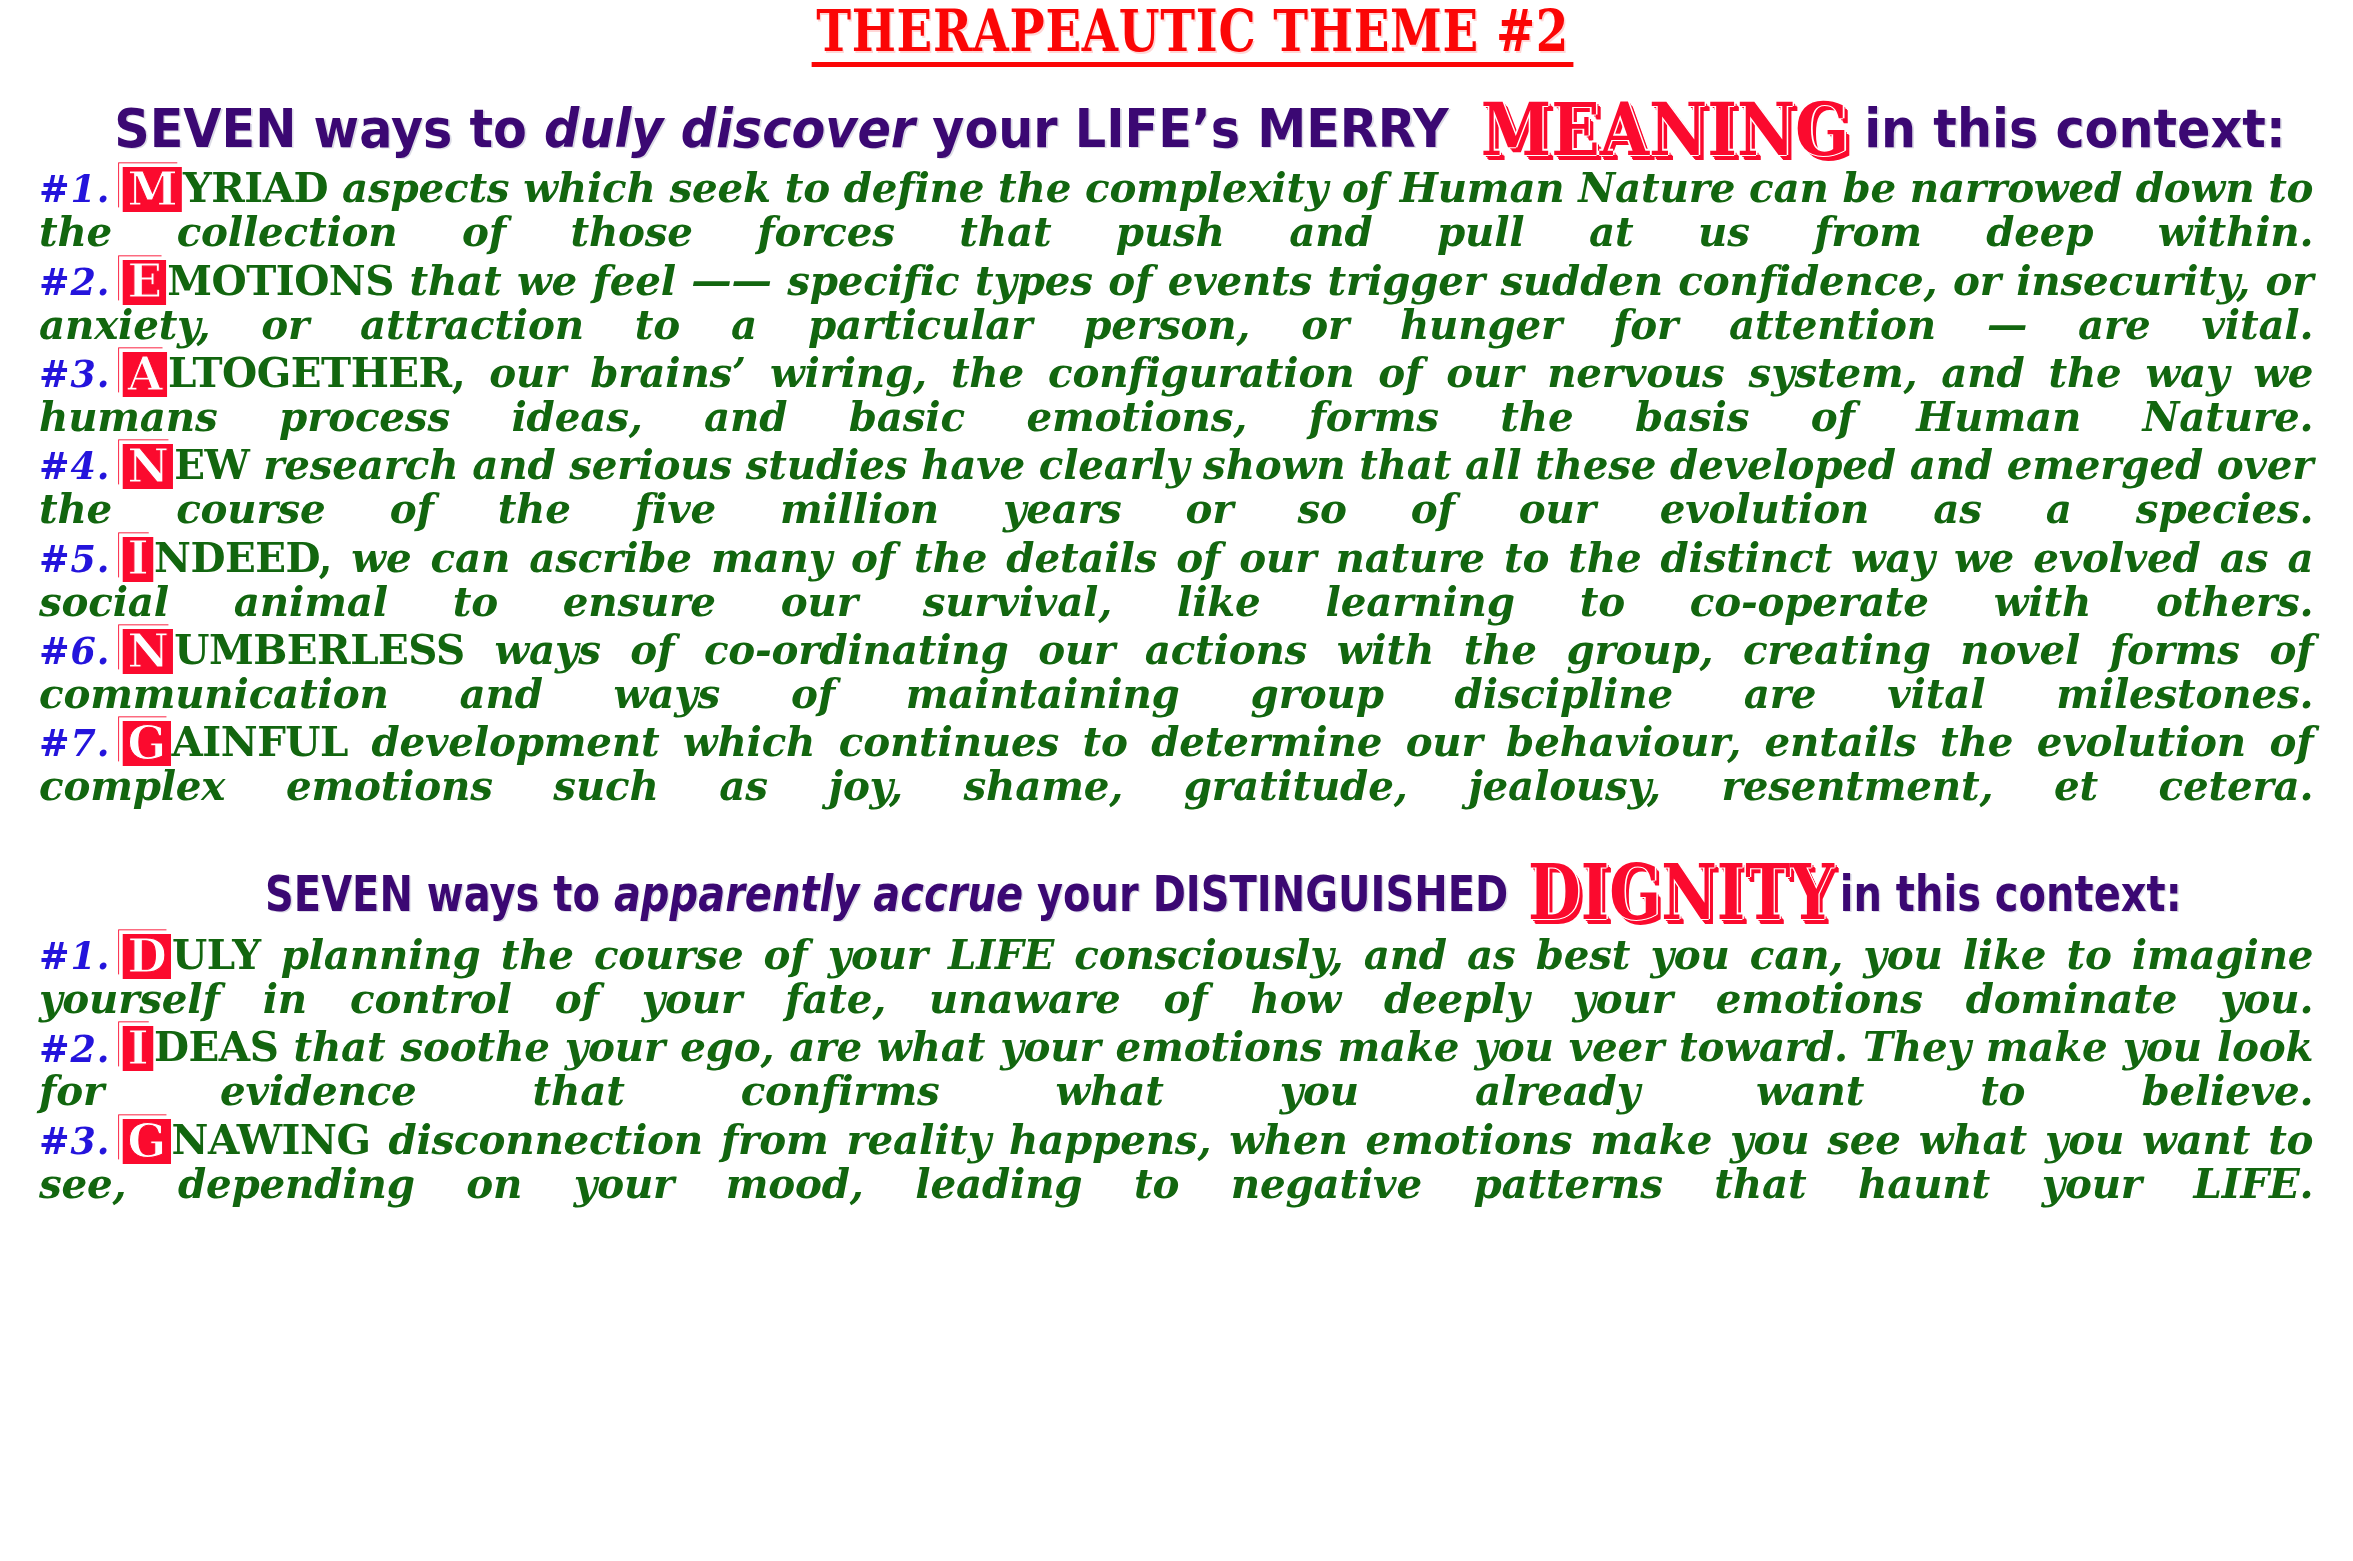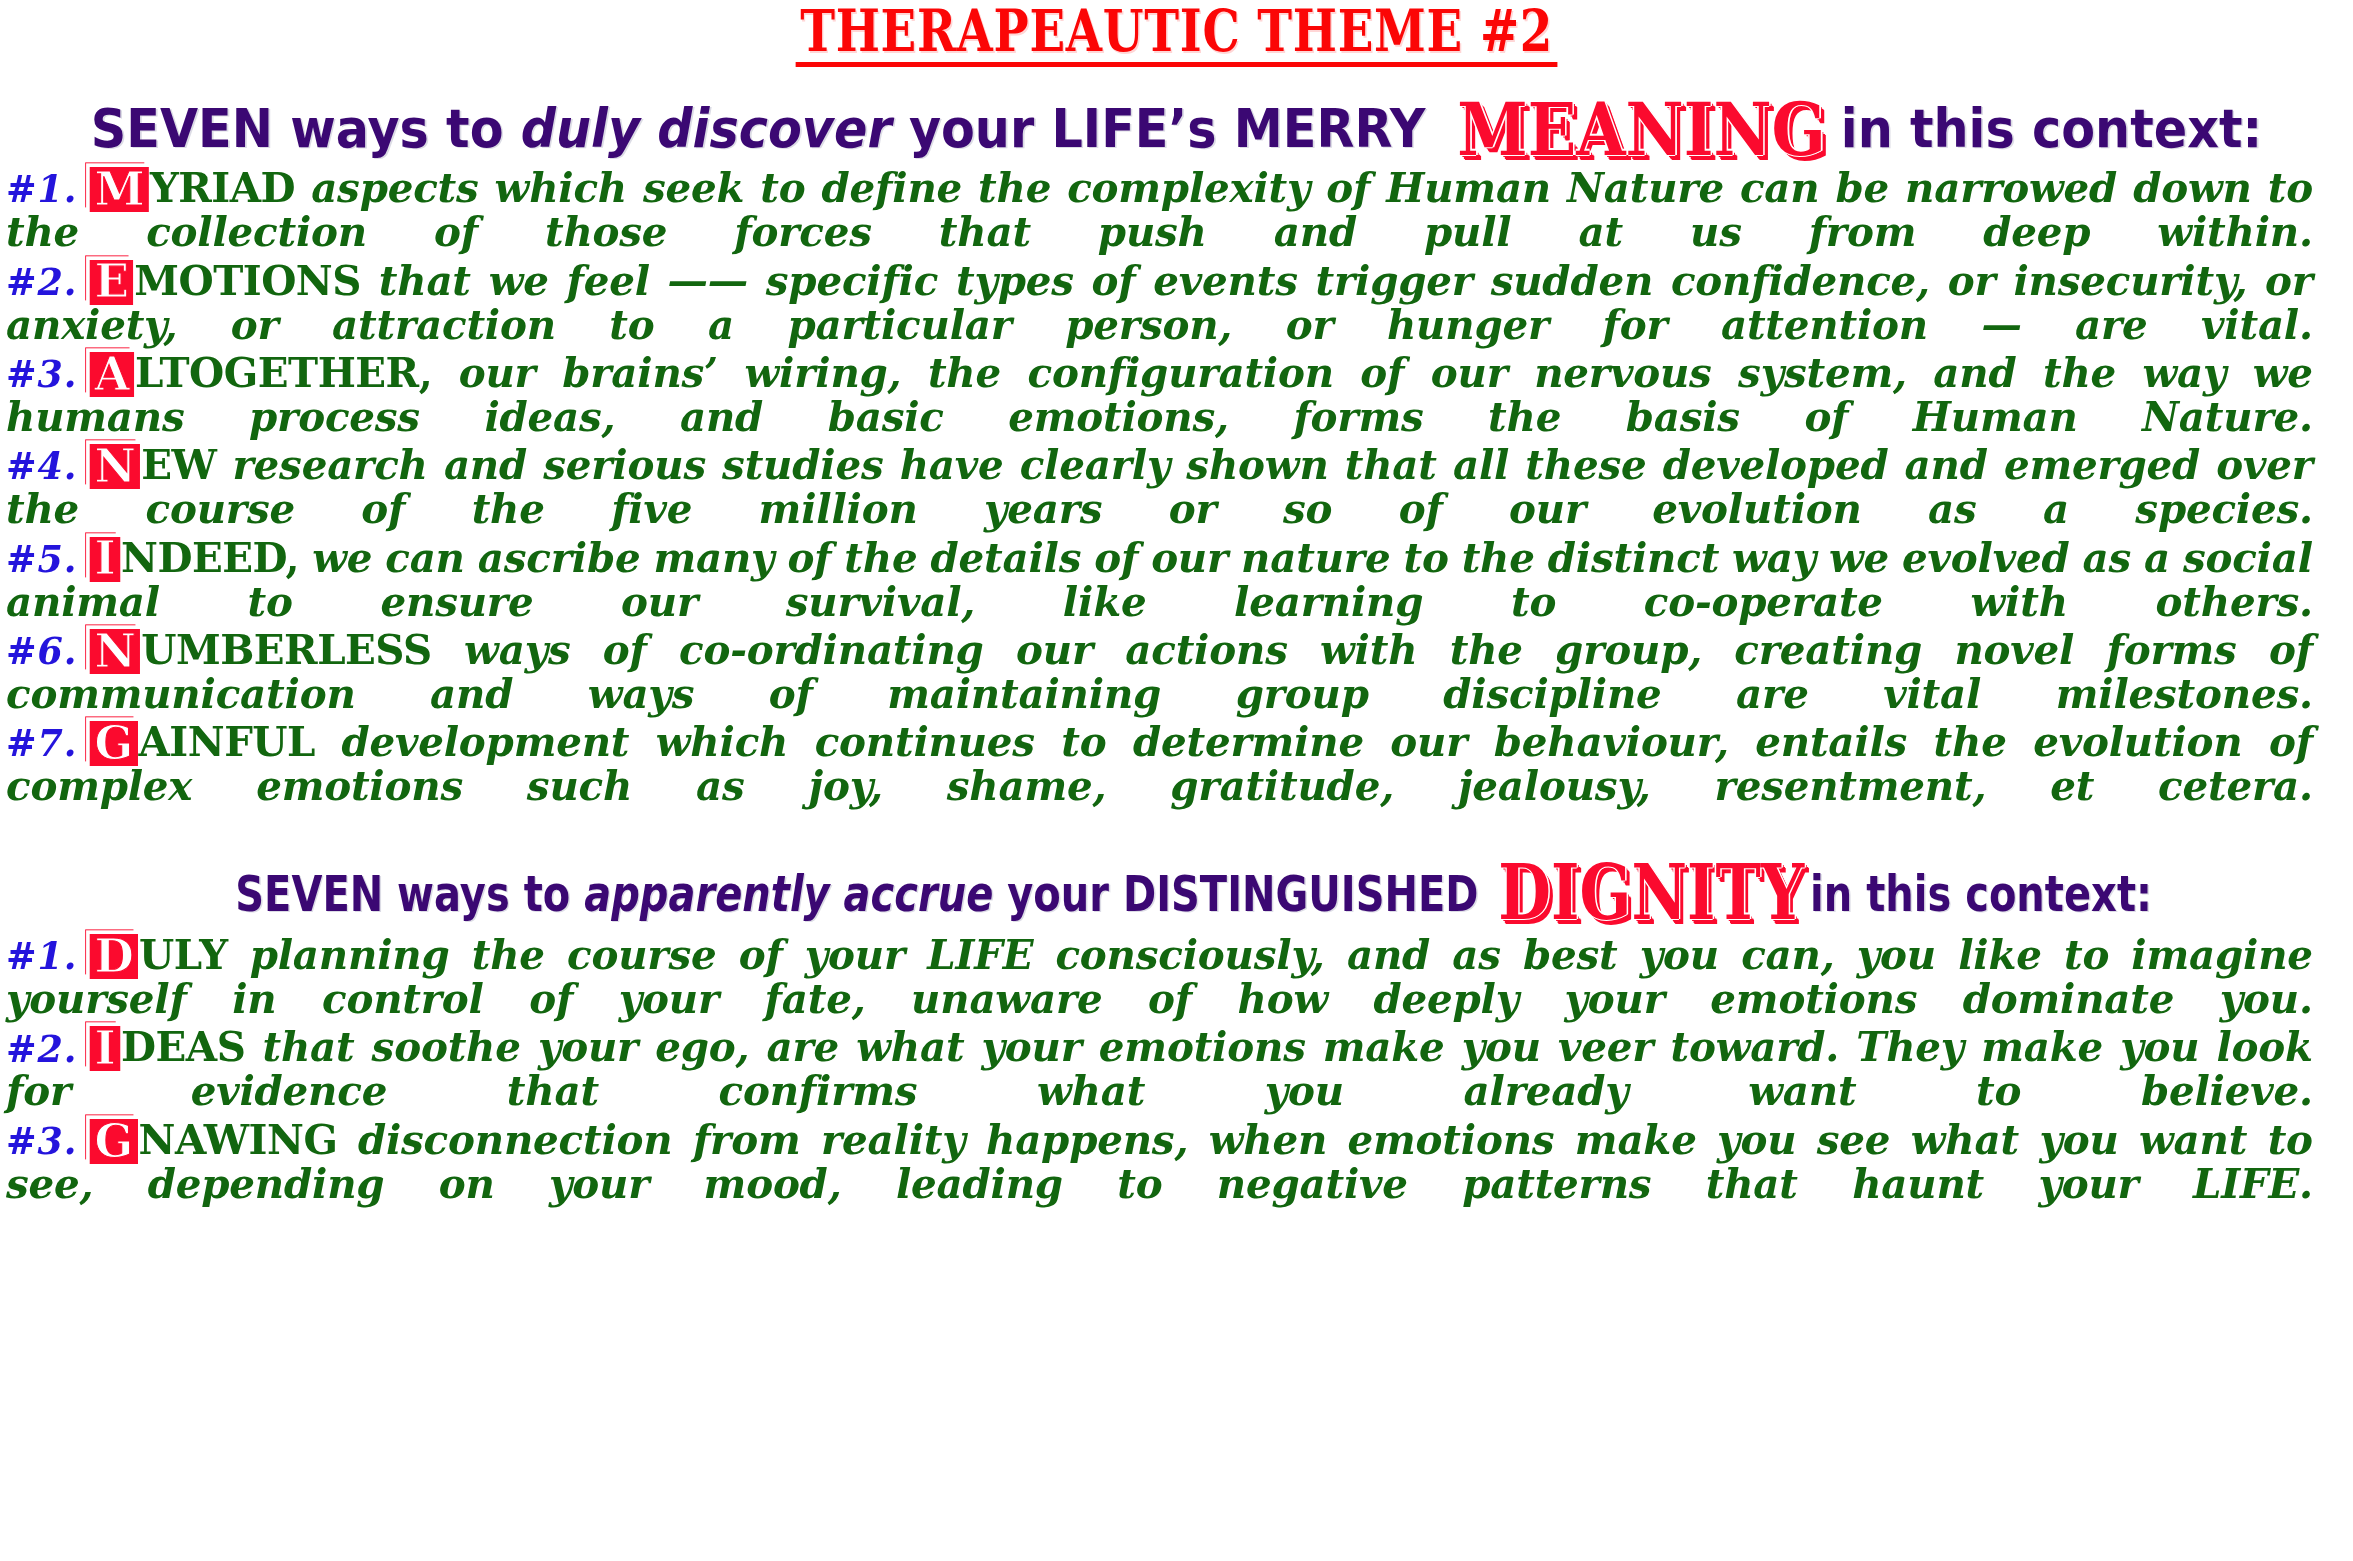--- a/index.html
+++ b/index.html
@@ -14,20 +14,21 @@
     font-family: "DejaVu Sans", sans-serif;
     -webkit-font-smoothing: none;
   }
 
   .page {
     position: relative;
     width: 2353px;
     height: 1562px;
     background: #ffffff;
     box-sizing: border-box;
+    padding-left: 33px;
   }
 
   
   .title-wrap {
     text-align: center;
     padding-top: 1.8px;
   }
   .doc-title {
     display: inline-block;
     font-family: "DejaVu Serif", serif;

